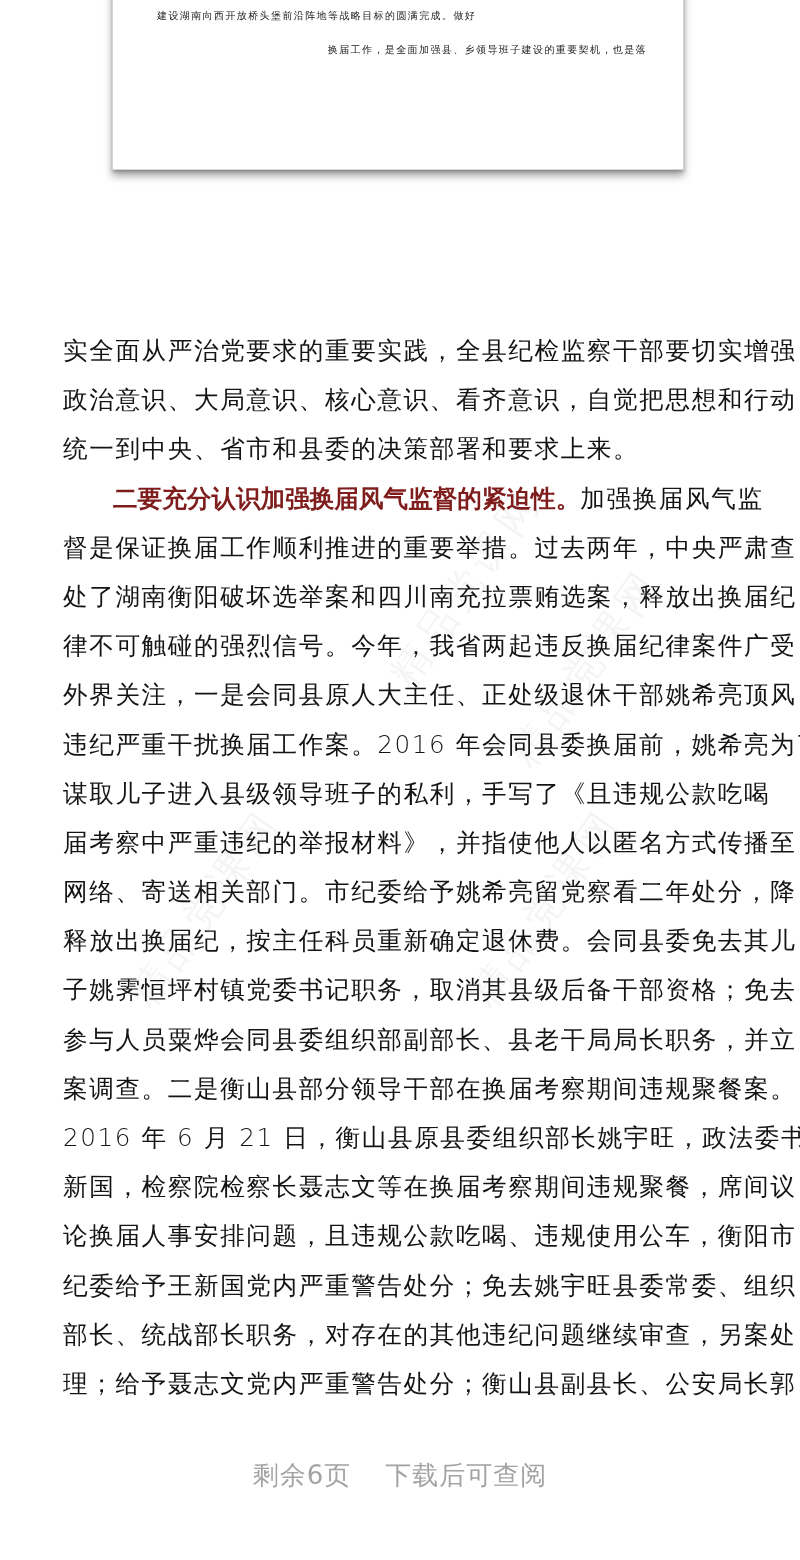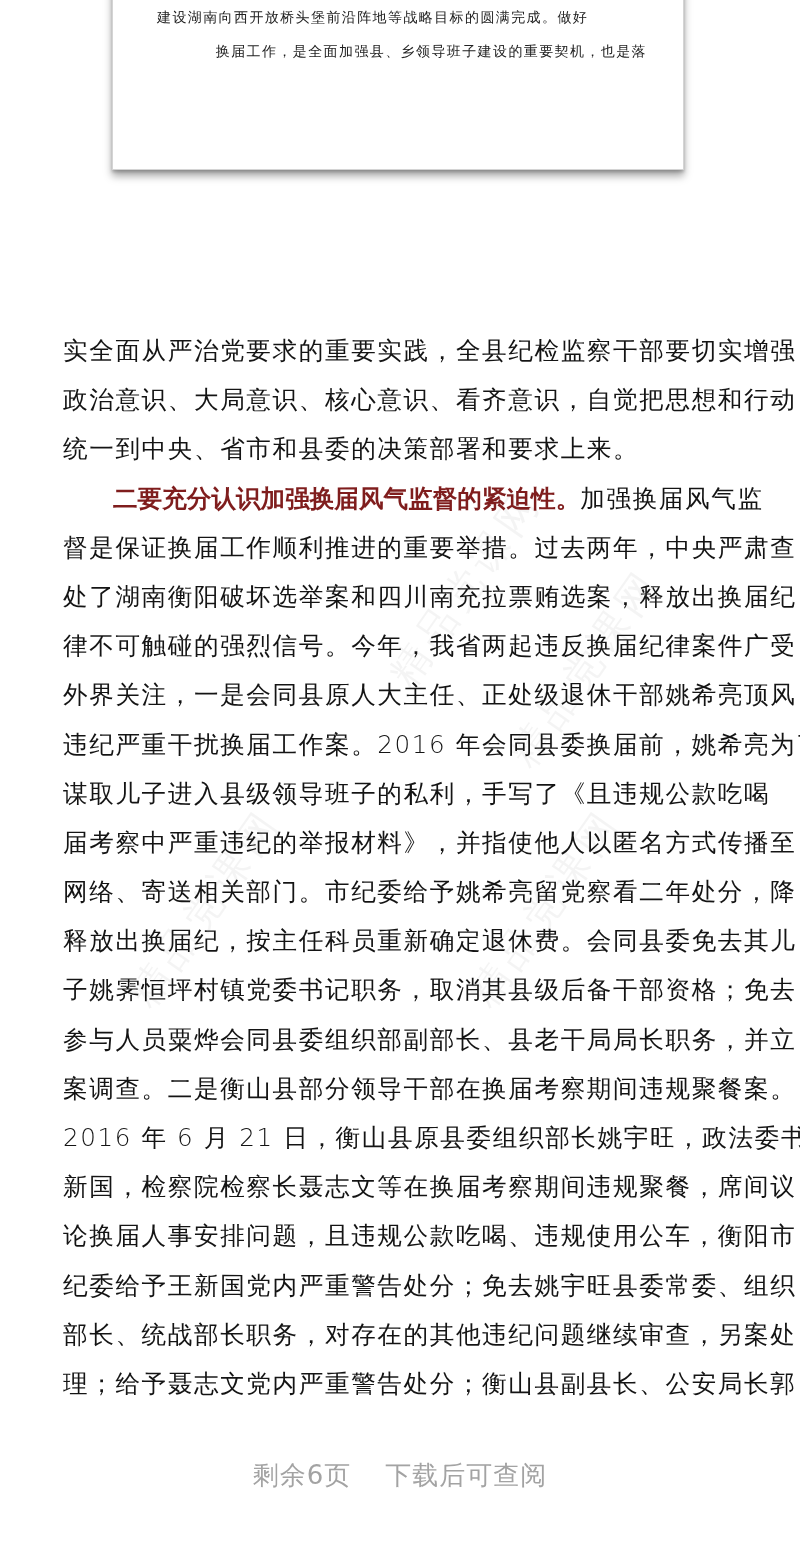--- a/index.html
+++ b/index.html
@@ -23,21 +23,21 @@
       width: 570px;
       height: 188px;
       background: #ffffff;
       border: 1px solid #d4d4d4;
       box-shadow: 0 6px 8px rgba(0,0,0,0.35), 0 2px 3px rgba(0,0,0,0.2);
     }
     .card-line {
       position: absolute;
       left: 44px;
       width: 490px;
-      font-size: 14px;
+      font-size: 10px;
       letter-spacing: 1.4px;
       color: #222;
       white-space: nowrap;
       font-family: "DejaVu Sans", sans-serif;
     }
     .card-line.l1 { top: 28px; }
     .card-line.l2 { top: 62px; text-align: right; }
 
     
     .body-text {

